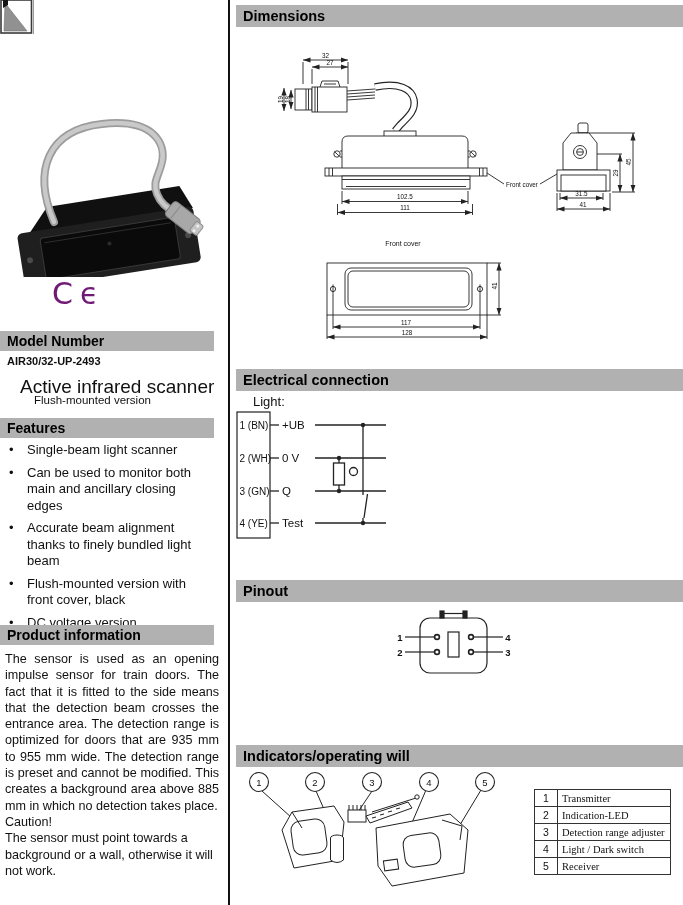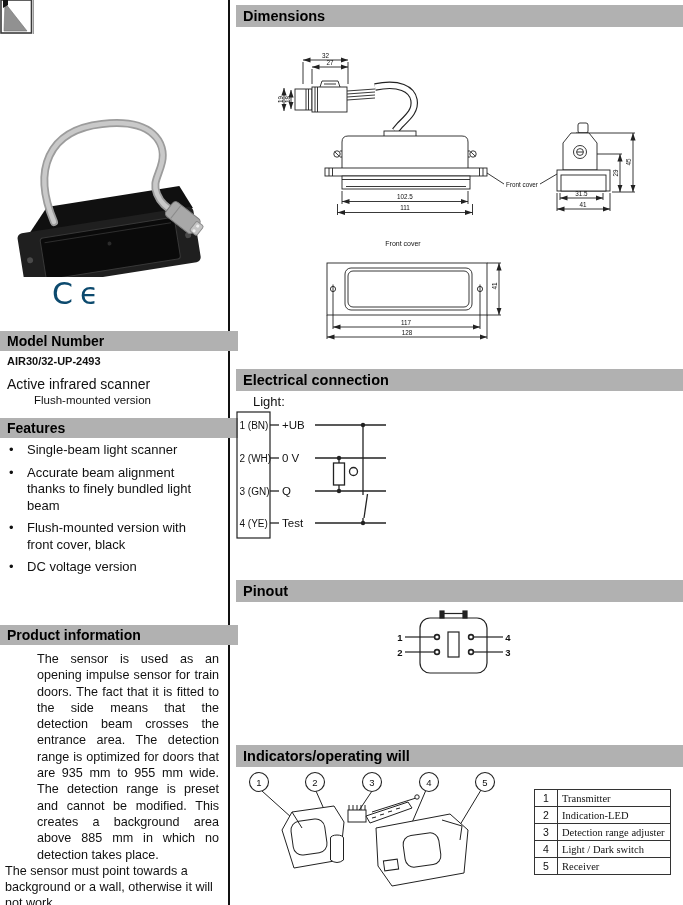--- a/index.html
+++ b/index.html
@@ -5,32 +5,32 @@
   html,body{margin:0;padding:0;}
   body{
     width:683px;height:905px;position:relative;background:#ffffff;
     font-family:"Liberation Sans", sans-serif;color:#111;overflow:hidden;
   }
   .divider{position:absolute;left:228px;top:0;width:2px;height:905px;background:#111;}
   .bar{
     position:absolute;background:#b1b1b1;display:flex;align-items:center;
     font-weight:bold;box-sizing:border-box;padding-left:7px;color:#000;
   }
-  .bar-left{left:0;width:238px;height:20px;font-size:14px;}
+  .bar-left{left:0;width:214px;height:20px;font-size:14px;}
   .bar-right{left:236px;width:492px;height:22px;font-size:14.5px;}
   .abs{position:absolute;}
   .modelno{left:7px;top:355px;font-weight:bold;font-size:11px;}
-  .desc1{left:7px;top:376px;font-size:14px;}
+  .desc1{left:20px;top:376px;font-size:19px;}
   .desc2{left:7px;top:394px;font-size:11.5px;padding-left:27px;}
-  .ce{left:52px;top:276px;font-size:30px;letter-spacing:7px;color:#0c4a6e;font-family:"DejaVu Sans",sans-serif;}
+  .ce{left:52px;top:276px;font-size:30px;letter-spacing:7px;color:#701a75;font-family:"DejaVu Sans",sans-serif;}
   ul.features{left:7px;top:442px;width:208px;margin:0;padding:0;list-style:none;font-size:13px;line-height:16.5px;}
   ul.features li{margin:0 1px 6px 0;padding-left:20px;position:relative;}
   ul.features li::before{content:"\2022";position:absolute;left:2px;}
   .prodinfo{left:5px;top:651px;width:214px;font-size:12.6px;line-height:16.3px;}
-  .prodinfo .para{text-align:justify;margin-left:32px;}
+  .prodinfo .para{text-align:justify;}
   .optlabel{left:253px;top:394px;font-size:13px;}
   svg text{font-family:"Liberation Sans",sans-serif;fill:#111;}
   svg .ln{stroke:#222;fill:none;}
   svg .fw{fill:#fff;stroke:#222;}
   svg .dim{font-size:6.3px;}
   table.legend{
     position:absolute;left:534px;top:789px;border-collapse:collapse;
     font-size:10.5px;
   }
   table.legend td{border:1px solid #333;height:16px;padding:0 4px;white-space:nowrap;}
@@ -78,30 +78,32 @@
 </div>
 <div class="abs modelno">AIR30/32-UP-2493</div>
 <div class="abs desc1">Active infrared scanner</div>
 <div class="abs desc2">Flush-mounted version</div>
 
 <div class="bar bar-left" style="top:418px">
   <span>Features</span>
 </div>
 <ul class="abs features">
   <li>Single-beam light scanner</li>
+  <li>Can be used to monitor both main and ancillary closing edges</li>
   <li>Accurate beam alignment thanks to finely bundled light beam</li>
   <li>Flush-mounted version with front cover, black</li>
   <li>DC voltage version</li>
 </ul>
 
 <div class="bar bar-left" style="top:625px">
   <span>Product information</span>
 </div>
 <div class="abs prodinfo">
   <div class="para">The sensor is used as an opening impulse sensor for train doors. The fact that it is fitted to the side means that the detection beam crosses the entrance area. The detection range is optimized for doors that are 935 mm to 955 mm wide. The detection range is preset and cannot be modified. This creates a background area above 885 mm in which no detection takes place.</div>
+  <div>Caution!</div>
   <div>The sensor must point towards a background or a wall, otherwise it will not work.</div>
 </div>
 
 <div class="bar bar-right" style="top:5px">
   <span>Dimensions</span>
 </div>
 
 <svg class="abs" style="left:236px;top:38px" width="447" height="325" viewBox="0 0 447 325">
   <defs>
     <marker id="ae" markerWidth="9" markerHeight="8" refX="7.5" refY="4" orient="auto" markerUnits="userSpaceOnUse">

